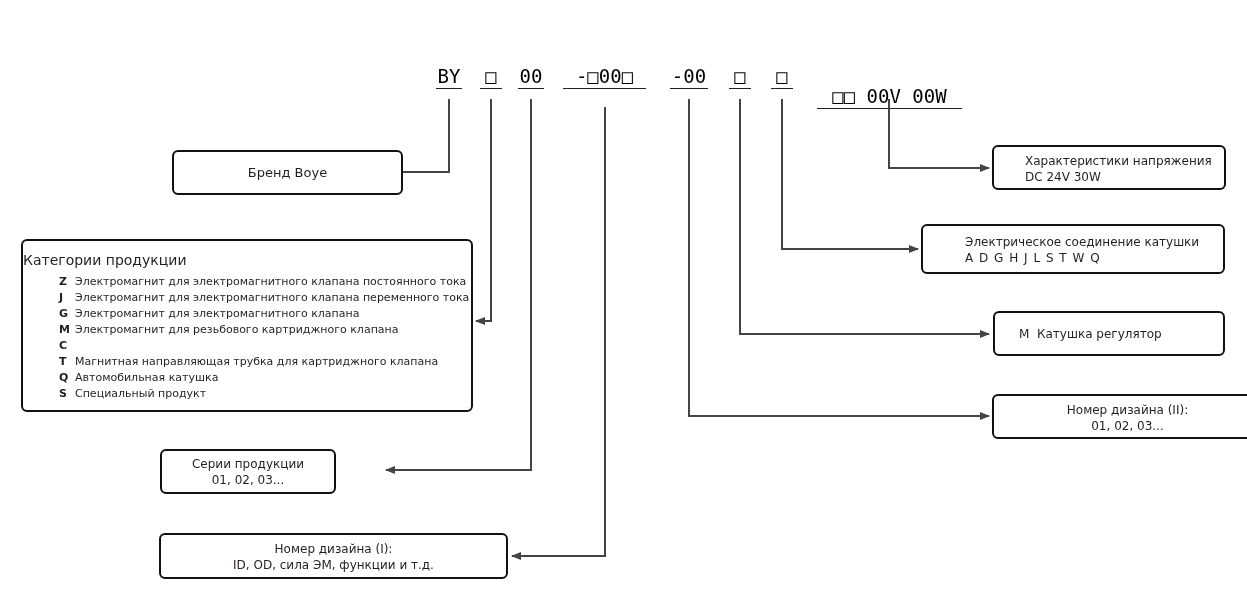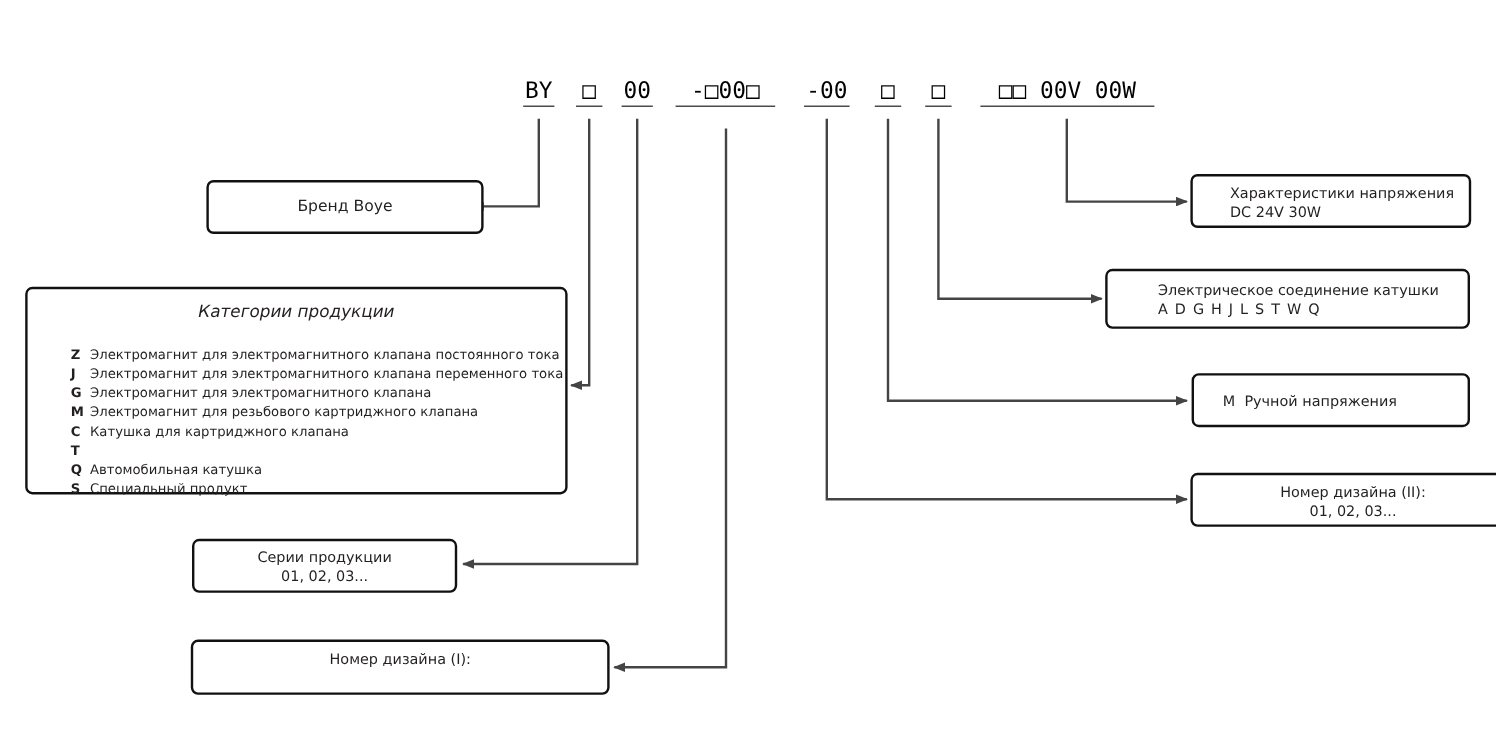--- a/index.html
+++ b/index.html
@@ -16,21 +16,21 @@
 <body>
 
 <div class="code">
   <span class="seg" style="left:436px;width:26px;">BY</span>
   <span class="seg" style="left:480px;width:22px;">□</span>
   <span class="seg" style="left:518px;width:26px;">00</span>
   <span class="seg" style="left:563px;width:83px;">-□00□</span>
   <span class="seg" style="left:670px;width:38px;">-00</span>
   <span class="seg" style="left:729px;width:22px;">□</span>
   <span class="seg" style="left:771px;width:22px;">□</span>
-  <span class="seg" style="left:817px;width:145px;">□□ 00V 00W</span>
+  <span class="seg" style="left:817px;width:145px;margin-top:20px;">□□ 00V 00W</span>
 </div>
 
 <svg class="lines" width="1247" height="610">
   <defs>
     <marker id="arr" markerWidth="10" markerHeight="8" refX="9" refY="4" orient="auto" markerUnits="userSpaceOnUse">
       <path d="M0,0 L10,4 L0,8 Z" fill="#444"></path>
     </marker>
   </defs>
   <g stroke="#444" stroke-width="2" fill="none">
     <path d="M449,99 L449,172 L394,172" marker-end="url(#arr)"></path>
@@ -42,75 +42,76 @@
     <path d="M782,99 L782,249 L918,249" marker-end="url(#arr)"></path>
     <path d="M889,99 L889,168 L989,168" marker-end="url(#arr)"></path>
   </g>
 </svg>
 
 <div class="box" style="left:172px;top:150px;width:231px;height:45px;display:flex;align-items:center;justify-content:center;">
   <span style="font-size:13px;">Бренд Boye</span>
 </div>
 
 <div class="box" style="left:21px;top:239px;width:452px;height:173px;padding:9px 0 0 36px;">
-  <div style="text-align:center;font-size:14px;line-height:20px;margin-left:-36px;margin-bottom:18px;font-style:italic;">Категории продукции</div>
+  <div style="text-align:left;font-size:14px;line-height:20px;margin-left:-36px;margin-bottom:4px;">Категории продукции</div>
   <div id="cat-list">
       <div class="cat-row">
         <span class="cat-code">Z</span>
         <span>Электромагнит для электромагнитного клапана постоянного тока</span>
       </div>
       <div class="cat-row">
         <span class="cat-code">J</span>
         <span>Электромагнит для электромагнитного клапана переменного тока</span>
       </div>
       <div class="cat-row">
         <span class="cat-code">G</span>
         <span>Электромагнит для электромагнитного клапана</span>
       </div>
       <div class="cat-row">
         <span class="cat-code">M</span>
         <span>Электромагнит для резьбового картриджного клапана</span>
       </div>
       <div class="cat-row">
         <span class="cat-code">C</span>
-        <span>Катушка для картриджного клапана</span>
       </div>
       <div class="cat-row">
         <span class="cat-code">T</span>
+        <span>Магнитная направляющая трубка для картриджного клапана</span>
       </div>
       <div class="cat-row">
         <span class="cat-code">Q</span>
         <span>Автомобильная катушка</span>
       </div>
       <div class="cat-row">
         <span class="cat-code">S</span>
         <span>Специальный продукт</span>
       </div>
     </div>
 </div>
 
-<div class="box" style="left:160px;top:449px;width:221px;height:45px;padding-top:5px;">
+<div class="box" style="left:160px;top:449px;width:176px;height:45px;padding-top:5px;">
   <div class="center">Серии продукции</div>
   <div class="center">01, 02, 03...</div>
 </div>
 
 <div class="box" style="left:159px;top:533px;width:349px;height:46px;padding-top:6px;">
   <div class="center">Номер дизайна (I):</div>
+  <div class="center">ID, OD, сила ЭМ, функции и т.д.</div>
 </div>
 
 <div class="box" style="left:992px;top:145px;width:234px;height:45px;padding:6px 0 4px 31px;">
   <div>Характеристики напряжения</div>
   <div>DC  24V  30W</div>
 </div>
 
 <div class="box" style="left:921px;top:224px;width:304px;height:50px;padding:8px 0 0 42px;">
   <div>Электрическое соединение катушки</div>
   <div style="word-spacing:2px;">A D G H J L S T W Q</div>
 </div>
 
 <div class="box" style="left:993px;top:311px;width:232px;height:45px;padding-left:24px;display:flex;align-items:center;">
-  <span style="white-space:pre;">M  Ручной напряжения</span>
+  <span style="white-space:pre;">M  Катушка регулятор</span>
 </div>
 
 <div class="box" style="left:992px;top:394px;width:271px;height:45px;padding-top:6px;">
   <div class="center">Номер дизайна (II):</div>
   <div class="center">01, 02, 03...</div>
 </div>
 
 </body></html>

